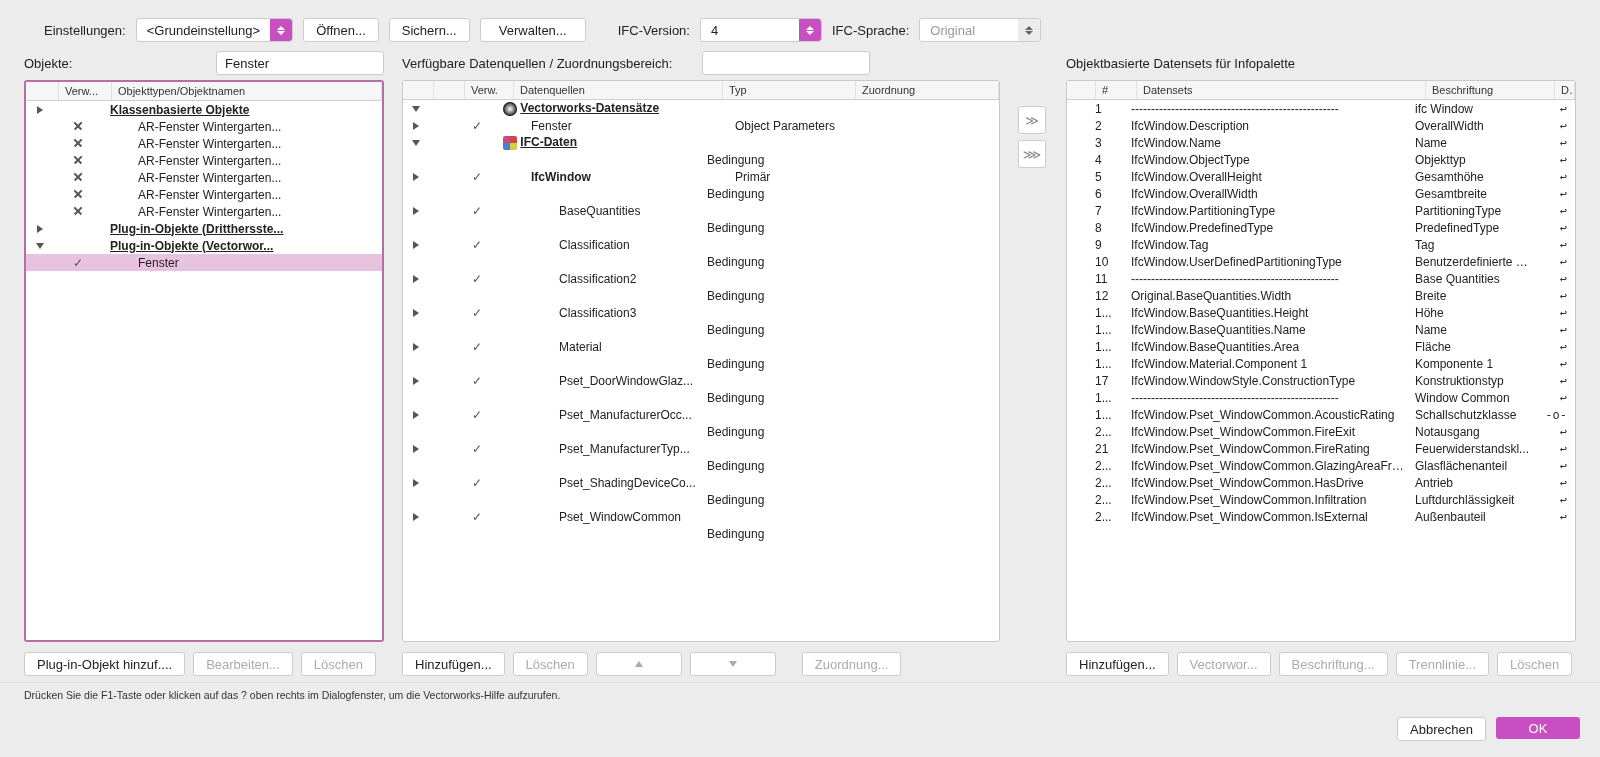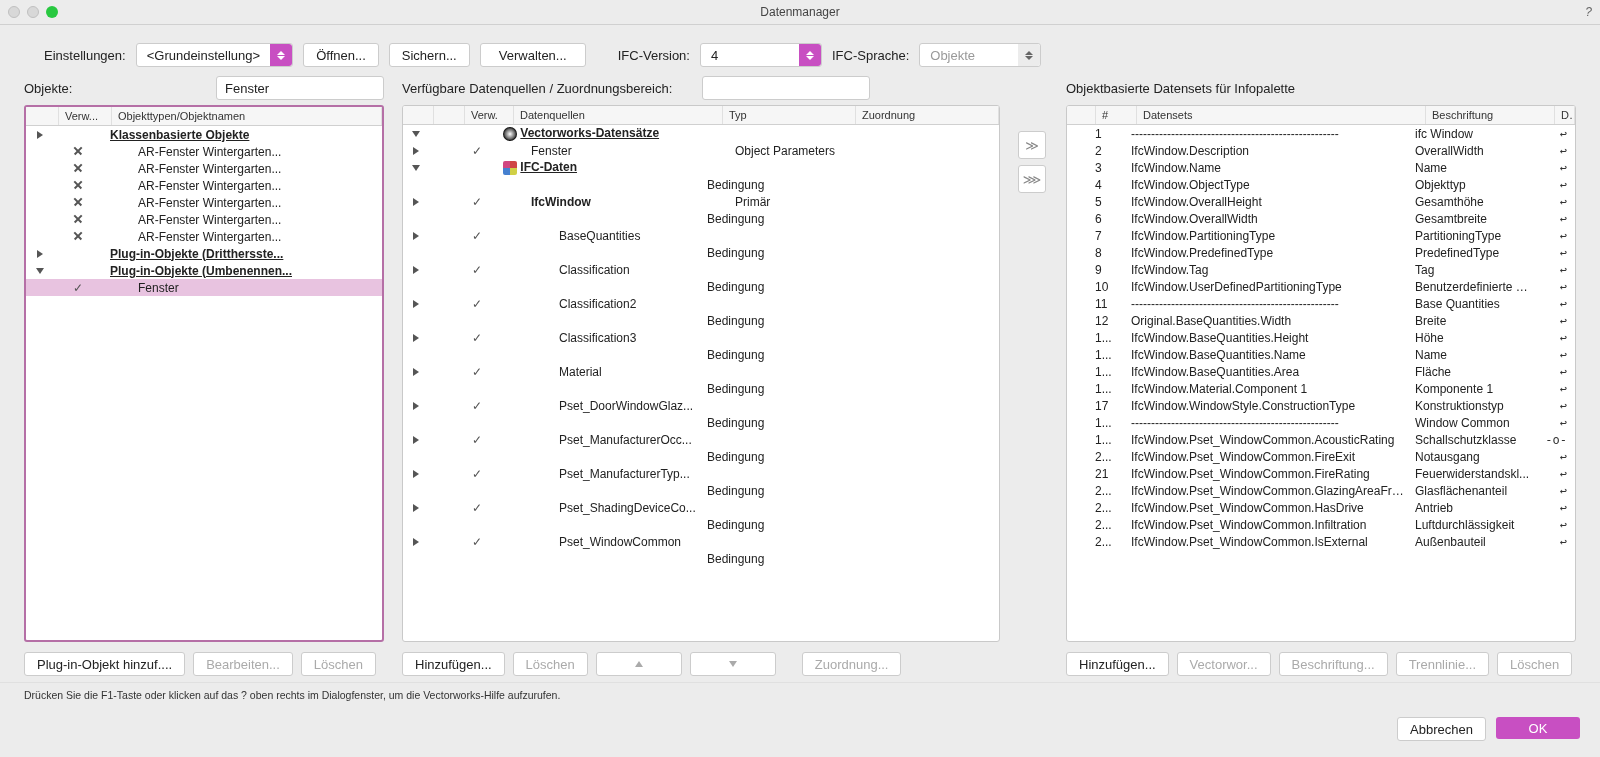--- a/index.html
+++ b/index.html
@@ -64,48 +64,39 @@
   .hint{padding:6px 24px 12px 24px;font-size:10.5px;color:#333;border-top:1px solid #e0e0e0;}
   .footer{display:flex;justify-content:flex-end;gap:10px;padding:4px 20px 16px 20px;}
   .ok{background:#c84fc2;color:#fff;border:none;}
   .reply{font-family:monospace;color:#333;}
 </style>
 </head>
 <body>
 
 <div class="window">
 
-  <div class="titlebar">
-    <div class="traffic">
-      <div class="dot red"></div>
-      <div class="dot yellow"></div>
-      <div class="dot green"></div>
-    </div>
-    <div class="wintitle">Datenmanager</div>
-    <div class="helpbtn">?</div>
-  </div>
 
   <div class="toolbar">
     <span class="label">Einstellungen:</span>
     <div class="select">
       <span class="val">&lt;Grundeinstellung&gt;</span>
       <span class="arrow"></span>
     </div>
     <span class="btn">Öffnen...</span>
     <span class="btn">Sichern...</span>
     <span class="btn" style="min-width:80px;justify-content:center">Verwalten...</span>
     <span style="width:12px"></span>
     <span class="label">IFC-Version:</span>
     <div class="select" style="width:120px">
       <span class="val" style="flex:1">4</span>
       <span class="arrow"></span>
     </div>
     <span class="label">IFC-Sprache:</span>
     <div class="select gray disabled" style="width:120px">
-      <span class="val" style="flex:1">Objekte</span>
+      <span class="val" style="flex:1">Original</span>
       <span class="arrow"></span>
     </div>
   </div>
 
   <div class="content">
 
     <div class="column col1">
       <div class="colhead">
         <span class="label">Objekte:</span>
         <span style="flex:1"></span>
@@ -154,21 +145,21 @@
               <div class="cell" style="flex:1;padding-left:36px"><span class="">AR-Fenster Wintergarten...</span></div>
             </div>
             <div class="row">
               <div class="cell" style="width:20px;text-align:center"><span class="disclose disc-right"></span></div>
               <div class="cell" style="width:40px;text-align:center"></div>
               <div class="cell" style="flex:1;padding-left:8px"><span class="bold-under">Plug-in-Objekte (Dritthersste...</span></div>
             </div>
             <div class="row">
               <div class="cell" style="width:20px;text-align:center"><span class="disclose disc-down"></span></div>
               <div class="cell" style="width:40px;text-align:center"></div>
-              <div class="cell" style="flex:1;padding-left:8px"><span class="bold-under">Plug-in-Objekte (Umbenennen...</span></div>
+              <div class="cell" style="flex:1;padding-left:8px"><span class="bold-under">Plug-in-Objekte (Vectorwor...</span></div>
             </div>
             <div class="row sel">
               <div class="cell" style="width:20px;text-align:center"><span style="display:inline-block;width:10px"></span></div>
               <div class="cell" style="width:40px;text-align:center"><span class="check">✓</span></div>
               <div class="cell" style="flex:1;padding-left:36px"><span class="">Fenster</span></div>
             </div>
           </div>
       </div>
       <div class="btnrow">
         <span class="btn">Plug-in-Objekt hinzuf....</span>

